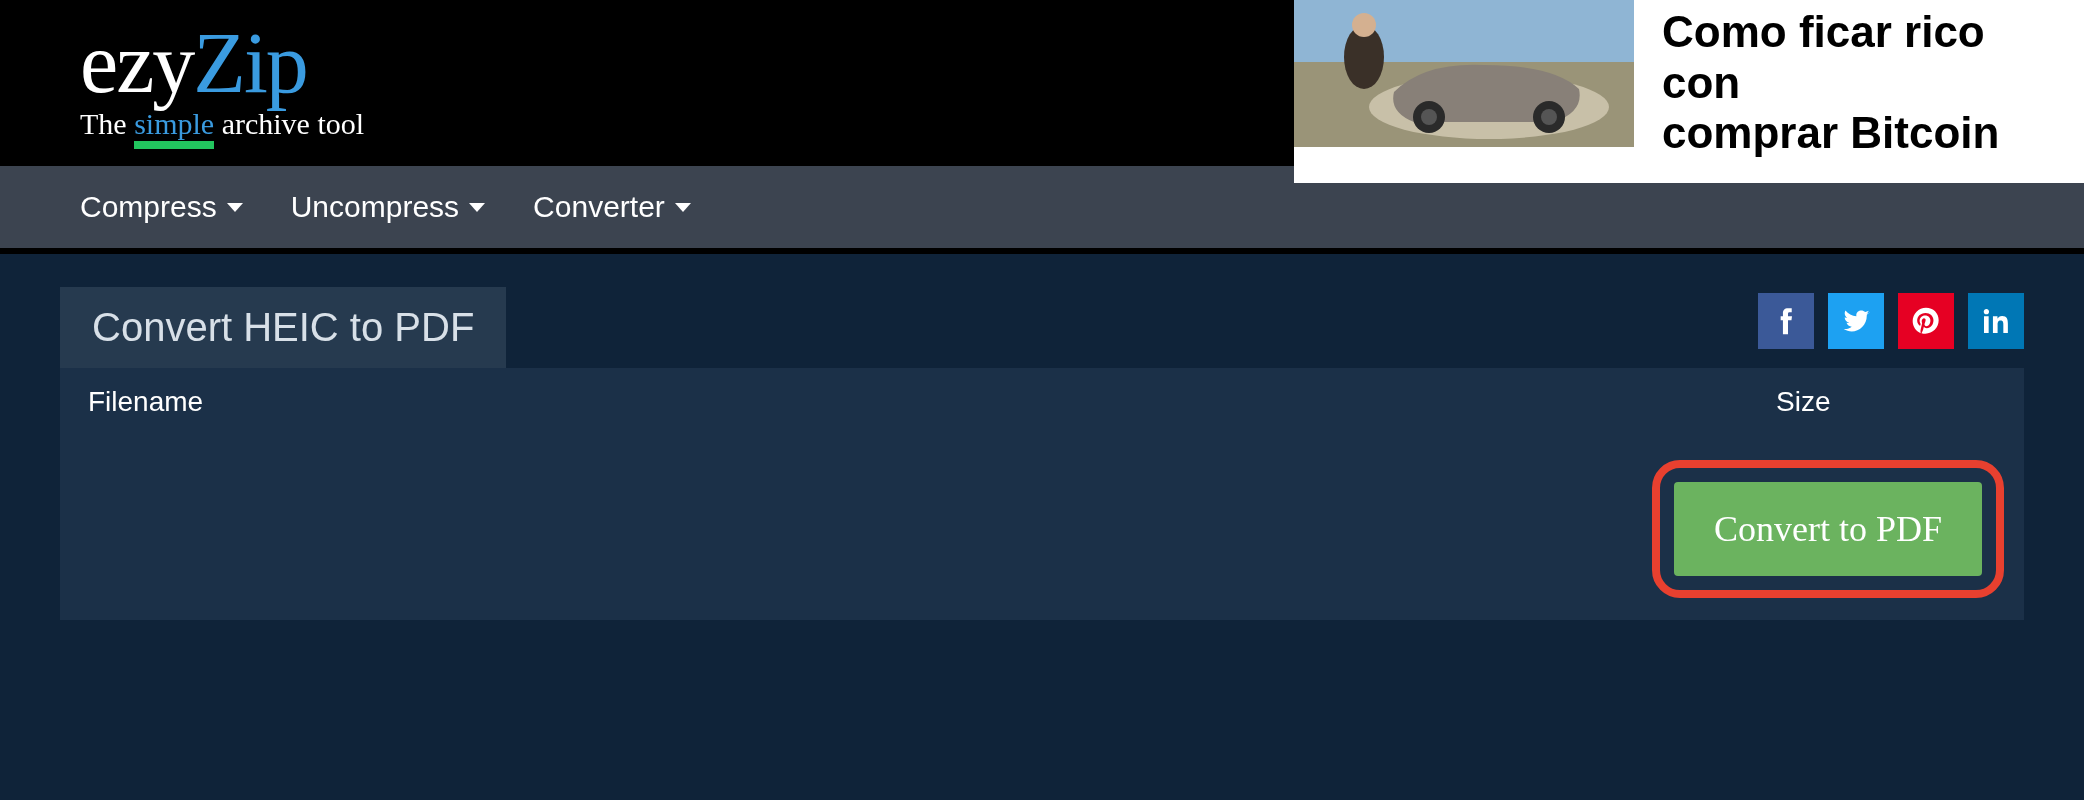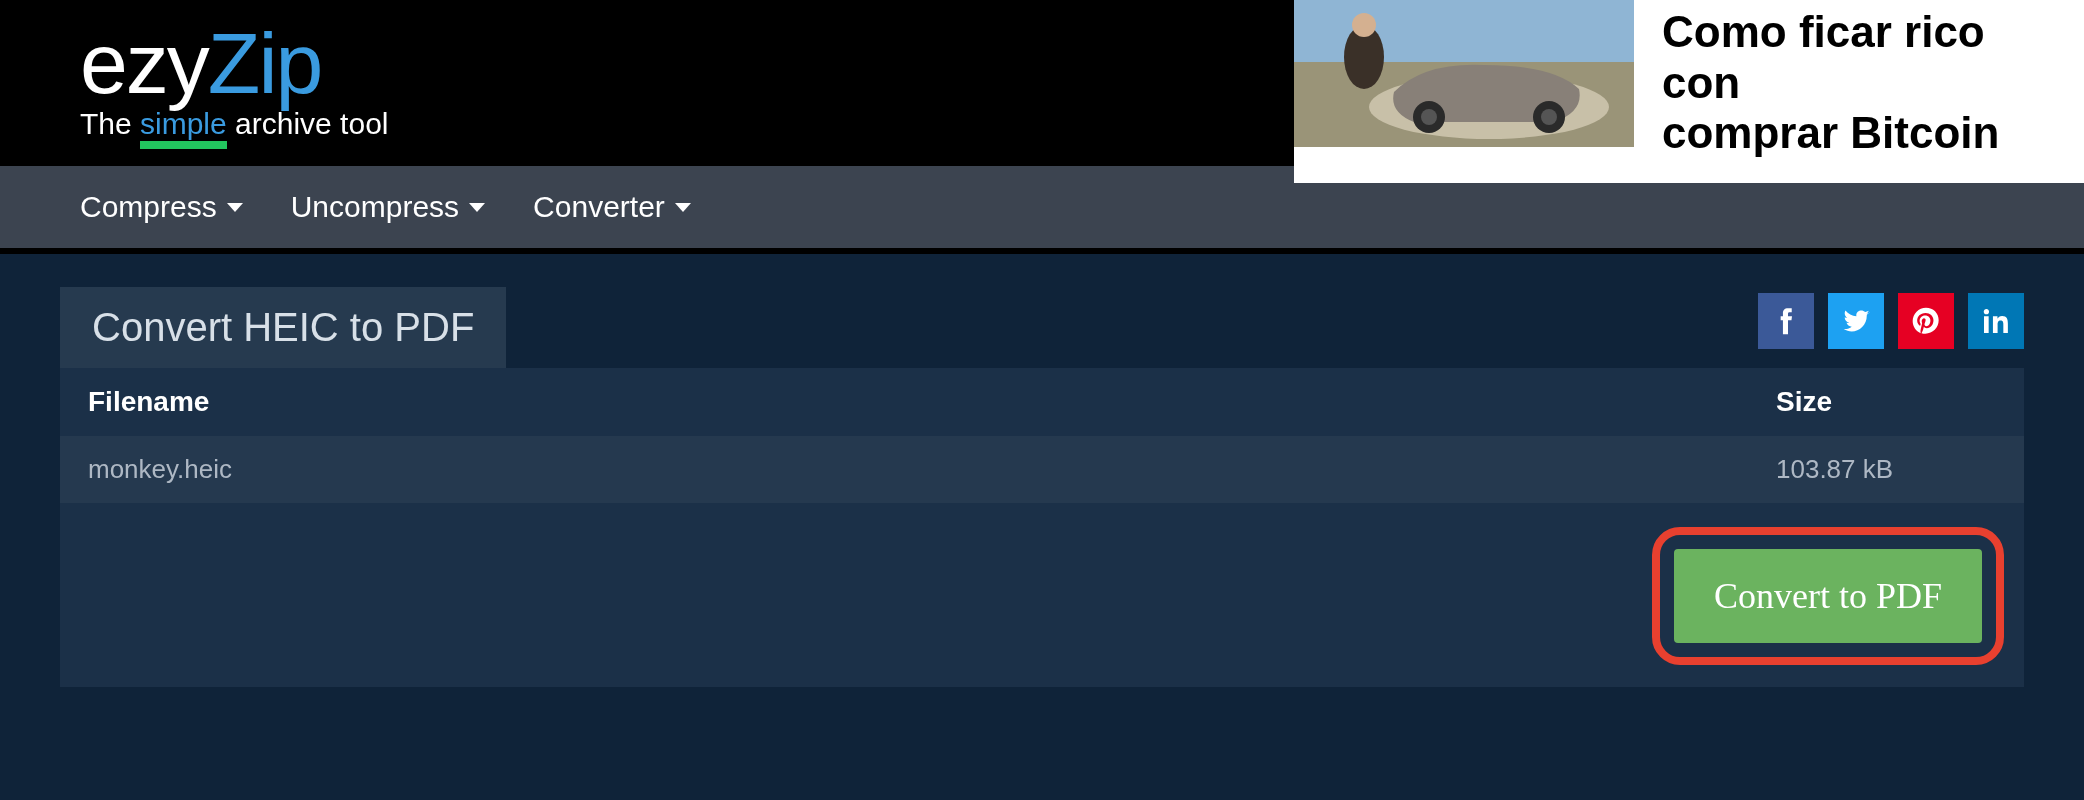--- a/index.html
+++ b/index.html
@@ -14,20 +14,21 @@
       background: #000;
       height: 166px;
       display: flex;
       justify-content: space-between;
       align-items: center;
       padding: 0 0 0 80px;
     }
     .logo-block {
       display: flex;
       flex-direction: column;
+      font-family: Liberation Serif, serif;
     }
     .logo-text {
       font-size: 86px;
       font-weight: 400;
       line-height: 0.9;
       letter-spacing: -2px;
     }
     .logo-ezy { color: #fff; font-weight: 300; }
     .logo-zip { color: #3a9be0; font-weight: 400; }
     .tagline {
@@ -136,21 +137,21 @@
     .li { background: #0077b5; }
     .table-box {
       background: #1b3048;
       margin-top: 0;
     }
     .table-header {
       display: flex;
       padding: 18px 28px;
       color: #fff;
       font-size: 28px;
-      font-weight: 700;
+      font-weight: 400;
     }
     .col-filename { flex: 1; }
     .col-size { width: 220px; }
     .table-row {
       display: flex;
       padding: 18px 28px;
       color: #aeb8c4;
       font-size: 26px;
       background: #25394f;
     }
@@ -252,23 +253,19 @@
           </svg>
       </div>
     </div>
   </div>
 
   <div class="table-box">
     <div class="table-header">
       <div class="col-filename">Filename</div>
       <div class="col-size">Size</div>
     </div>
-    <div class="table-row">
-      <div class="col-filename">monkey.heic</div>
-      <div class="col-size">103.87 kB</div>
-    </div>
     <div class="action-footer">
       <div class="convert-wrap">
         <button class="convert-btn">Convert to PDF</button>
       </div>
     </div>
   </div>
 </div>
 
 </body></html>

